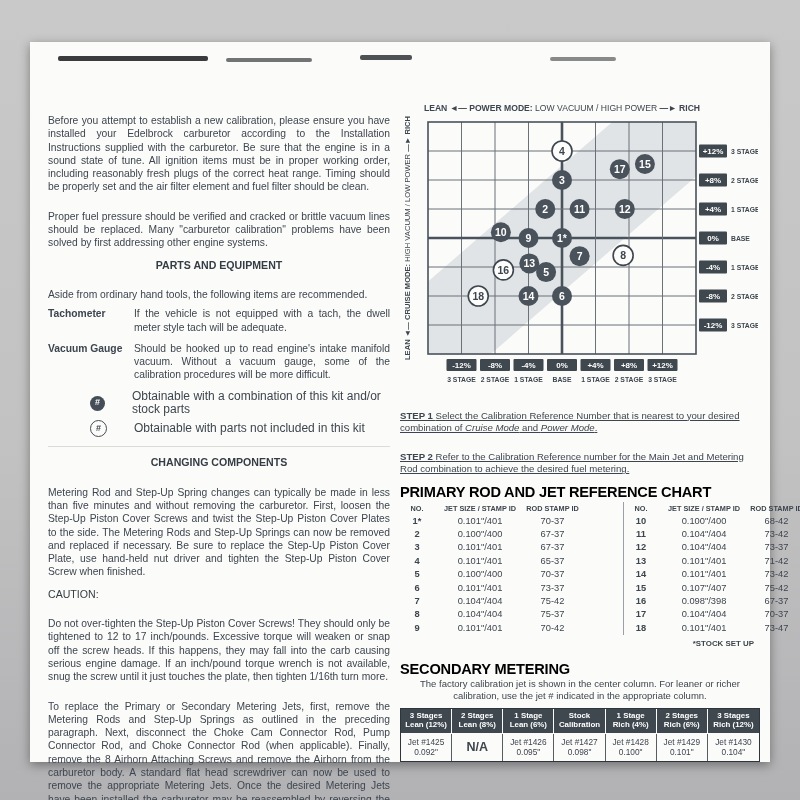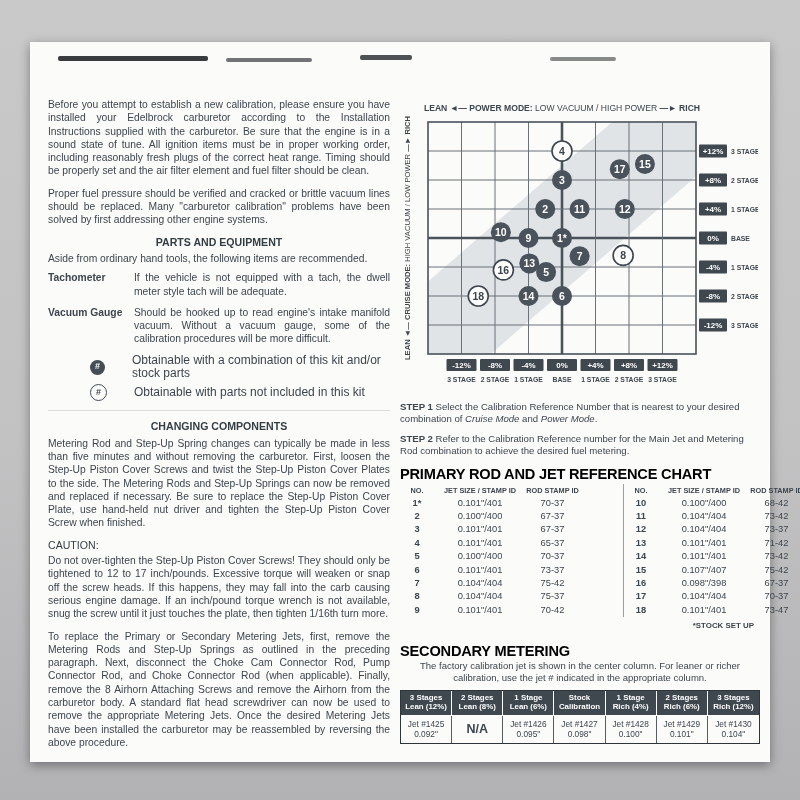--- a/index.html
+++ b/index.html
@@ -6,36 +6,36 @@
   body{font-family:"Liberation Sans","DejaVu Sans",sans-serif;}
   .stage{position:relative;width:800px;height:800px;overflow:hidden;
          background:linear-gradient(180deg,#c9c9c9 0%,#c2c2c3 55%,#b2b2b4 100%);}
   .sheet{position:absolute;left:30px;top:42px;width:740px;height:720px;
          background:#fbfbf9;box-shadow:0 3px 10px rgba(0,0,0,.38);}
   .artifact{position:absolute;background:#16191c;border-radius:2px;opacity:.85;}
   .title{position:absolute;top:26px;left:0;right:0;margin:0;text-align:center;
          font-size:19.5px;font-weight:700;letter-spacing:-.4px;color:#2f363d;}
   .col-left{position:absolute;left:18px;top:56px;width:342px;color:#3d454e;
             font-size:10.3px;line-height:13.3px;}
-  .col-left p{margin:0 0 9px;text-align:justify;}
+  .col-left p{margin:16px 0 9px;text-align:justify;}
   .col-left h2{margin:1px 0 3px;text-align:center;font-size:10.6px;font-weight:700;color:#343c44;}
   .col-left h3{margin:1px 0 2px;font-size:10.6px;font-weight:400;color:#343c44;}
   .equip-row{display:grid;grid-template-columns:80px 1fr;column-gap:6px;margin:0 0 8px;}
   .equip-term{font-weight:700;}
   .equip-desc{text-align:justify;}
   .legend-row{display:flex;align-items:center;gap:11px;margin:4px 0 4px 42px;}
   .legend-sym{width:15px;height:15px;border-radius:50%;flex:0 0 15px;display:flex;
               align-items:center;justify-content:center;font-size:9px;font-weight:700;}
   .legend-sym.filled{background:#454d56;color:#fff;}
   .legend-sym.open{background:#fbfbf9;color:#3d454e;border:1.4px solid #454d56;}
   .legend-text{font-weight:400;font-size:12px;margin-left:16px;}
   .divider{border-top:1px solid #dcdcd6;margin:9px 0 9px;}
   .col-right{position:absolute;left:370px;top:56px;width:360px;color:#3d454e;
              font-size:9.6px;line-height:12.6px;}
-  .step{margin:7px 0 0;text-align:left;}
+  .step{margin:16px 0 0;text-align:left;text-decoration:underline;}
   .step b{font-weight:700;}
   .step i{font-style:italic;}
   .table-title{margin:10px 0 3px;text-align:left;font-size:14.6px;font-weight:700;
                letter-spacing:-.2px;color:#000000;}
   .ptable{display:flex;margin-top:2px;gap:44px;}
   .phalf{flex:1;display:grid;grid-template-columns:34px 92px 53px;line-height:13.4px;}
   .phalf.right{border-left:1px solid #9aa0a6;}
   .pth{font-size:7.3px;font-weight:700;text-align:center;line-height:13px;}
   .pcell{font-size:9.3px;text-align:center;}
   .pnum{font-weight:700;}

